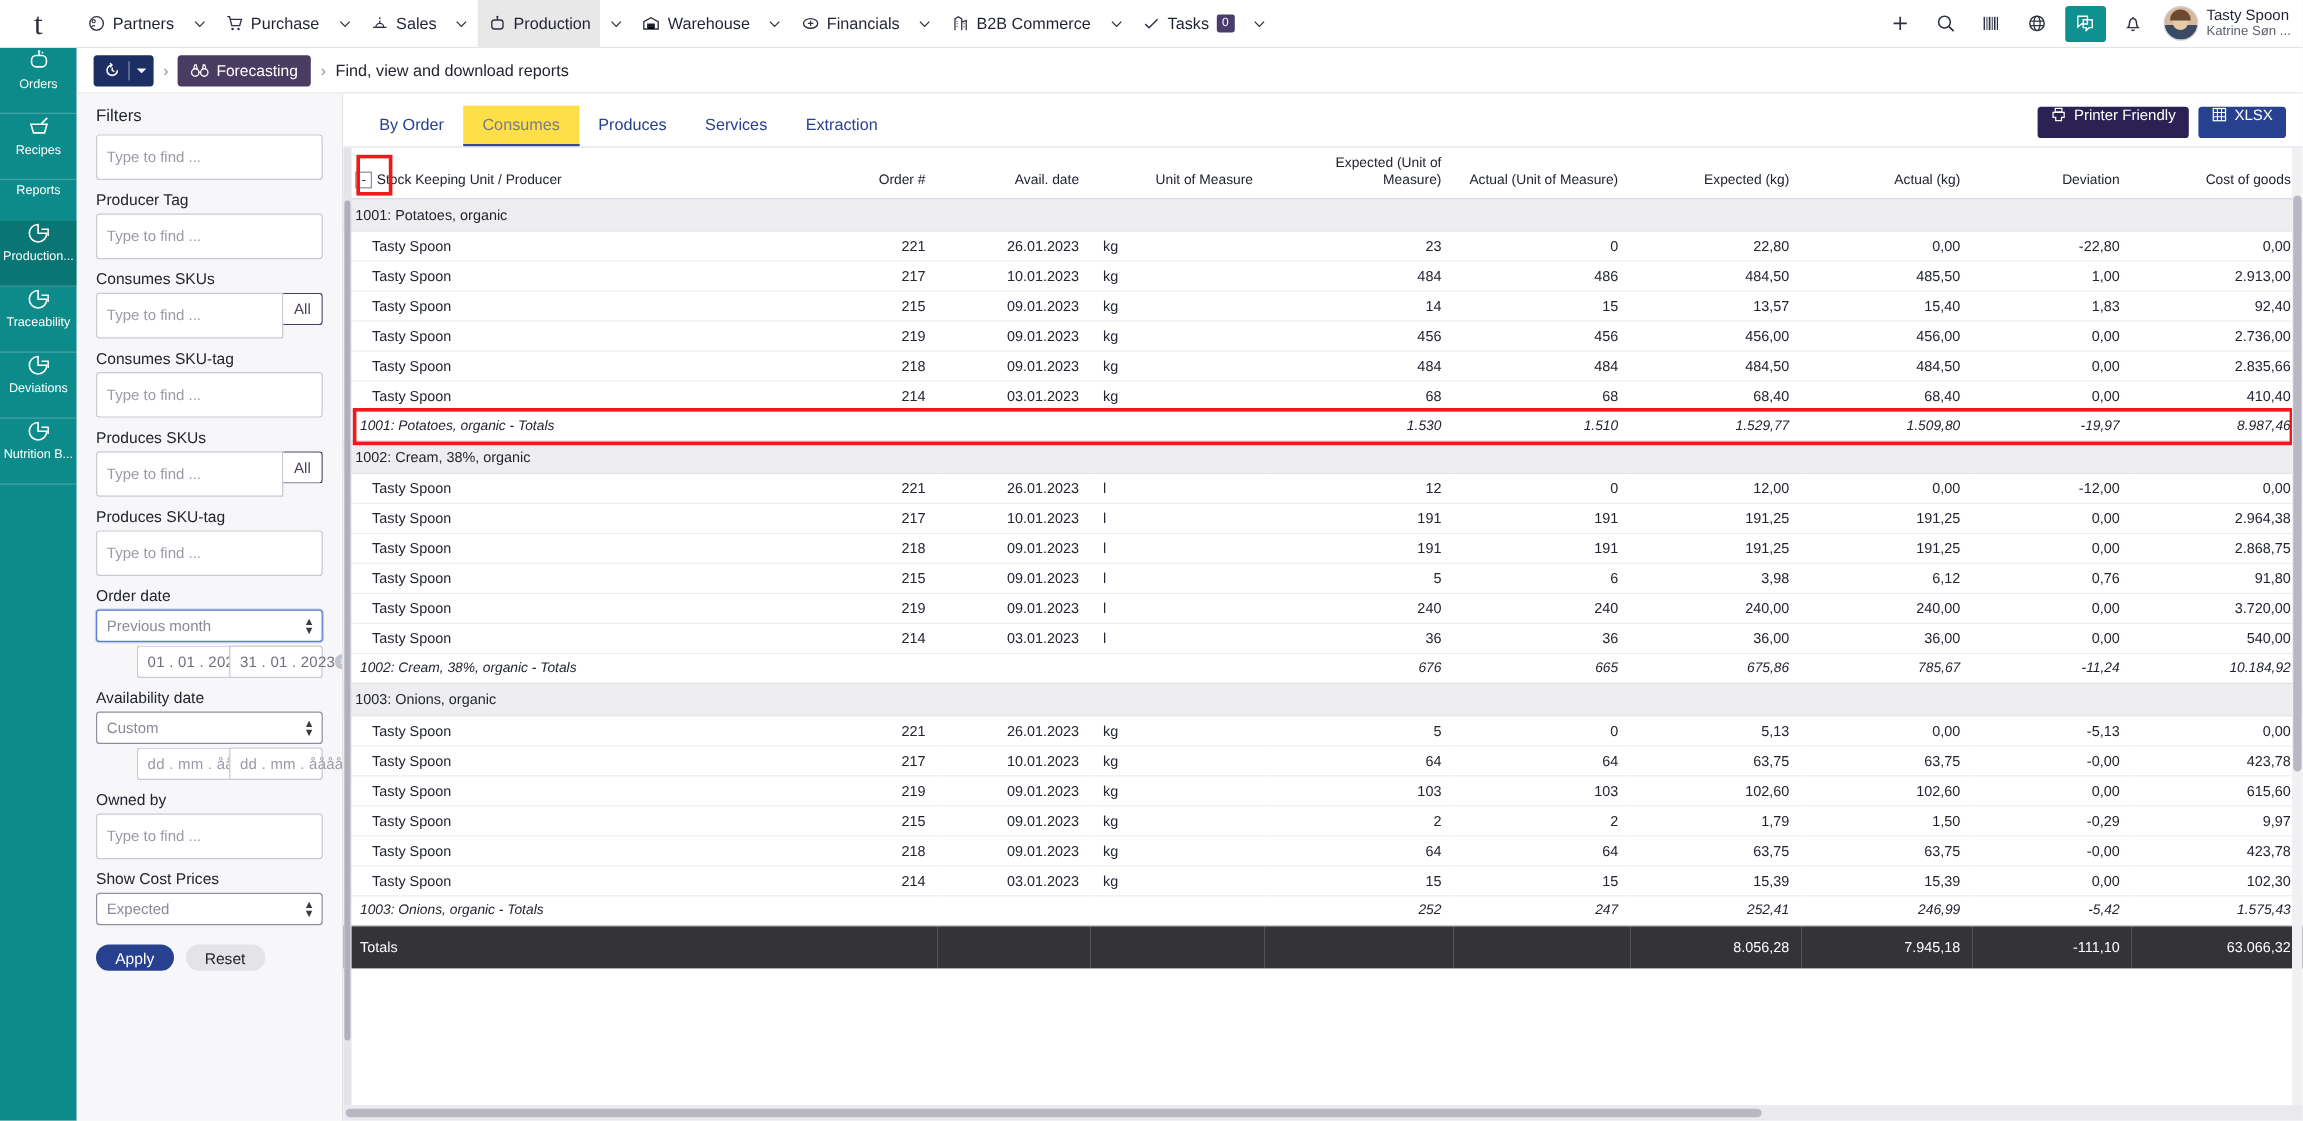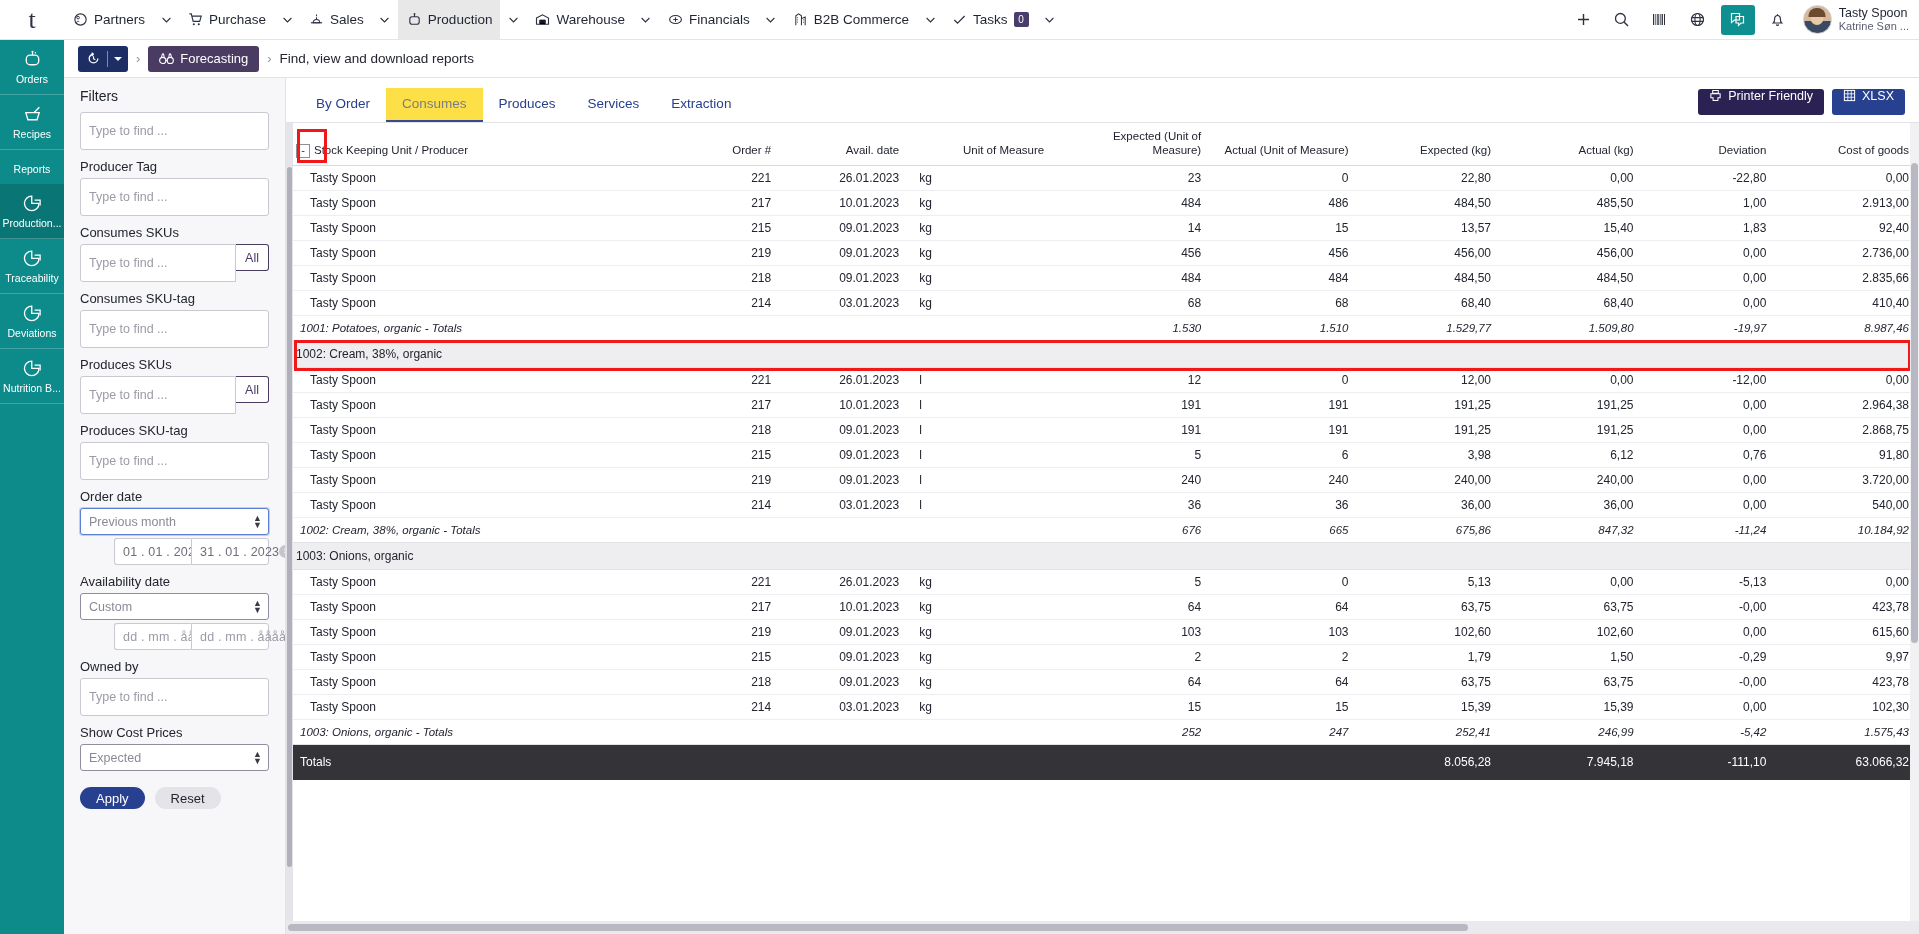--- a/index.html
+++ b/index.html
@@ -60,21 +60,21 @@
   .user-txt .l2 { font-size: 11px; color: #5c6070; }
 
   
   .body-row { flex: 1 1 auto; display: flex; min-height: 0; }
 
   
   .rail {
     width: 64px; flex: 0 0 64px; background: #0d8b8b; display: flex; flex-direction: column;
   }
   .rail-item {
-    height: 55px; display:flex; flex-direction:column; align-items:center; justify-content:center;
+    height: 55px; display:flex; flex-direction:column; align-items:center; 
     color:#fff; cursor:pointer; border-bottom: 1px solid rgba(255,255,255,.22);
   }
   .rail-item.sel { background: #0a7575; }
   .rail-item.header-lbl { height: 34px; font-size: 13px; border-bottom: none; }
   .rail-ico { height: 21px; display:flex; align-items:center; justify-content:center; }
   .rail-txt { font-size: 10.5px; margin-top: 3px; max-width: 62px; overflow:hidden; text-overflow: ellipsis; white-space:nowrap; text-align:center; }
 
   
   .content { flex: 1 1 auto; display: flex; flex-direction: column; min-width: 0; background:#fff; }
 
@@ -639,20 +639,23 @@
                     <th class="">Unit of Measure</th>
                     <th class="">Expected (Unit of Measure)</th>
                     <th class="">Actual (Unit of Measure)</th>
                     <th class="">Expected (kg)</th>
                     <th class="">Actual (kg)</th>
                     <th class="">Deviation</th>
                     <th class="">Cost of goods</th>
                   </tr>
                 </thead>
               <tbody id="tbody-root">
+                  <tr class="grp">
+                    <td colspan="10" class="lft">1001: Potatoes, organic</td>
+                  </tr>
                   <tr class="row">
                     <td class="lft name">Tasty Spoon</td>
                     <td>221</td>
                     <td>26.01.2023</td>
                     <td style="text-align: left;">kg</td>
                     <td>23</td>
                     <td>0</td>
                     <td>22,80</td>
                     <td>0,00</td>
                     <td>-22,80</td>
@@ -806,21 +809,21 @@
                     <td>540,00</td>
                   </tr>
                   <tr class="sub">
                     <td class="lft name">1002: Cream, 38%, organic - Totals</td>
                     <td></td>
                     <td></td>
                     <td></td>
                     <td>676</td>
                     <td>665</td>
                     <td>675,86</td>
-                    <td>847,32</td>
+                    <td>785,67</td>
                     <td>-11,24</td>
                     <td>10.184,92</td>
                   </tr>
                   <tr class="grp">
                     <td colspan="10" class="lft">1003: Onions, organic</td>
                   </tr>
                   <tr class="row">
                     <td class="lft name">Tasty Spoon</td>
                     <td>221</td>
                     <td>26.01.2023</td>

